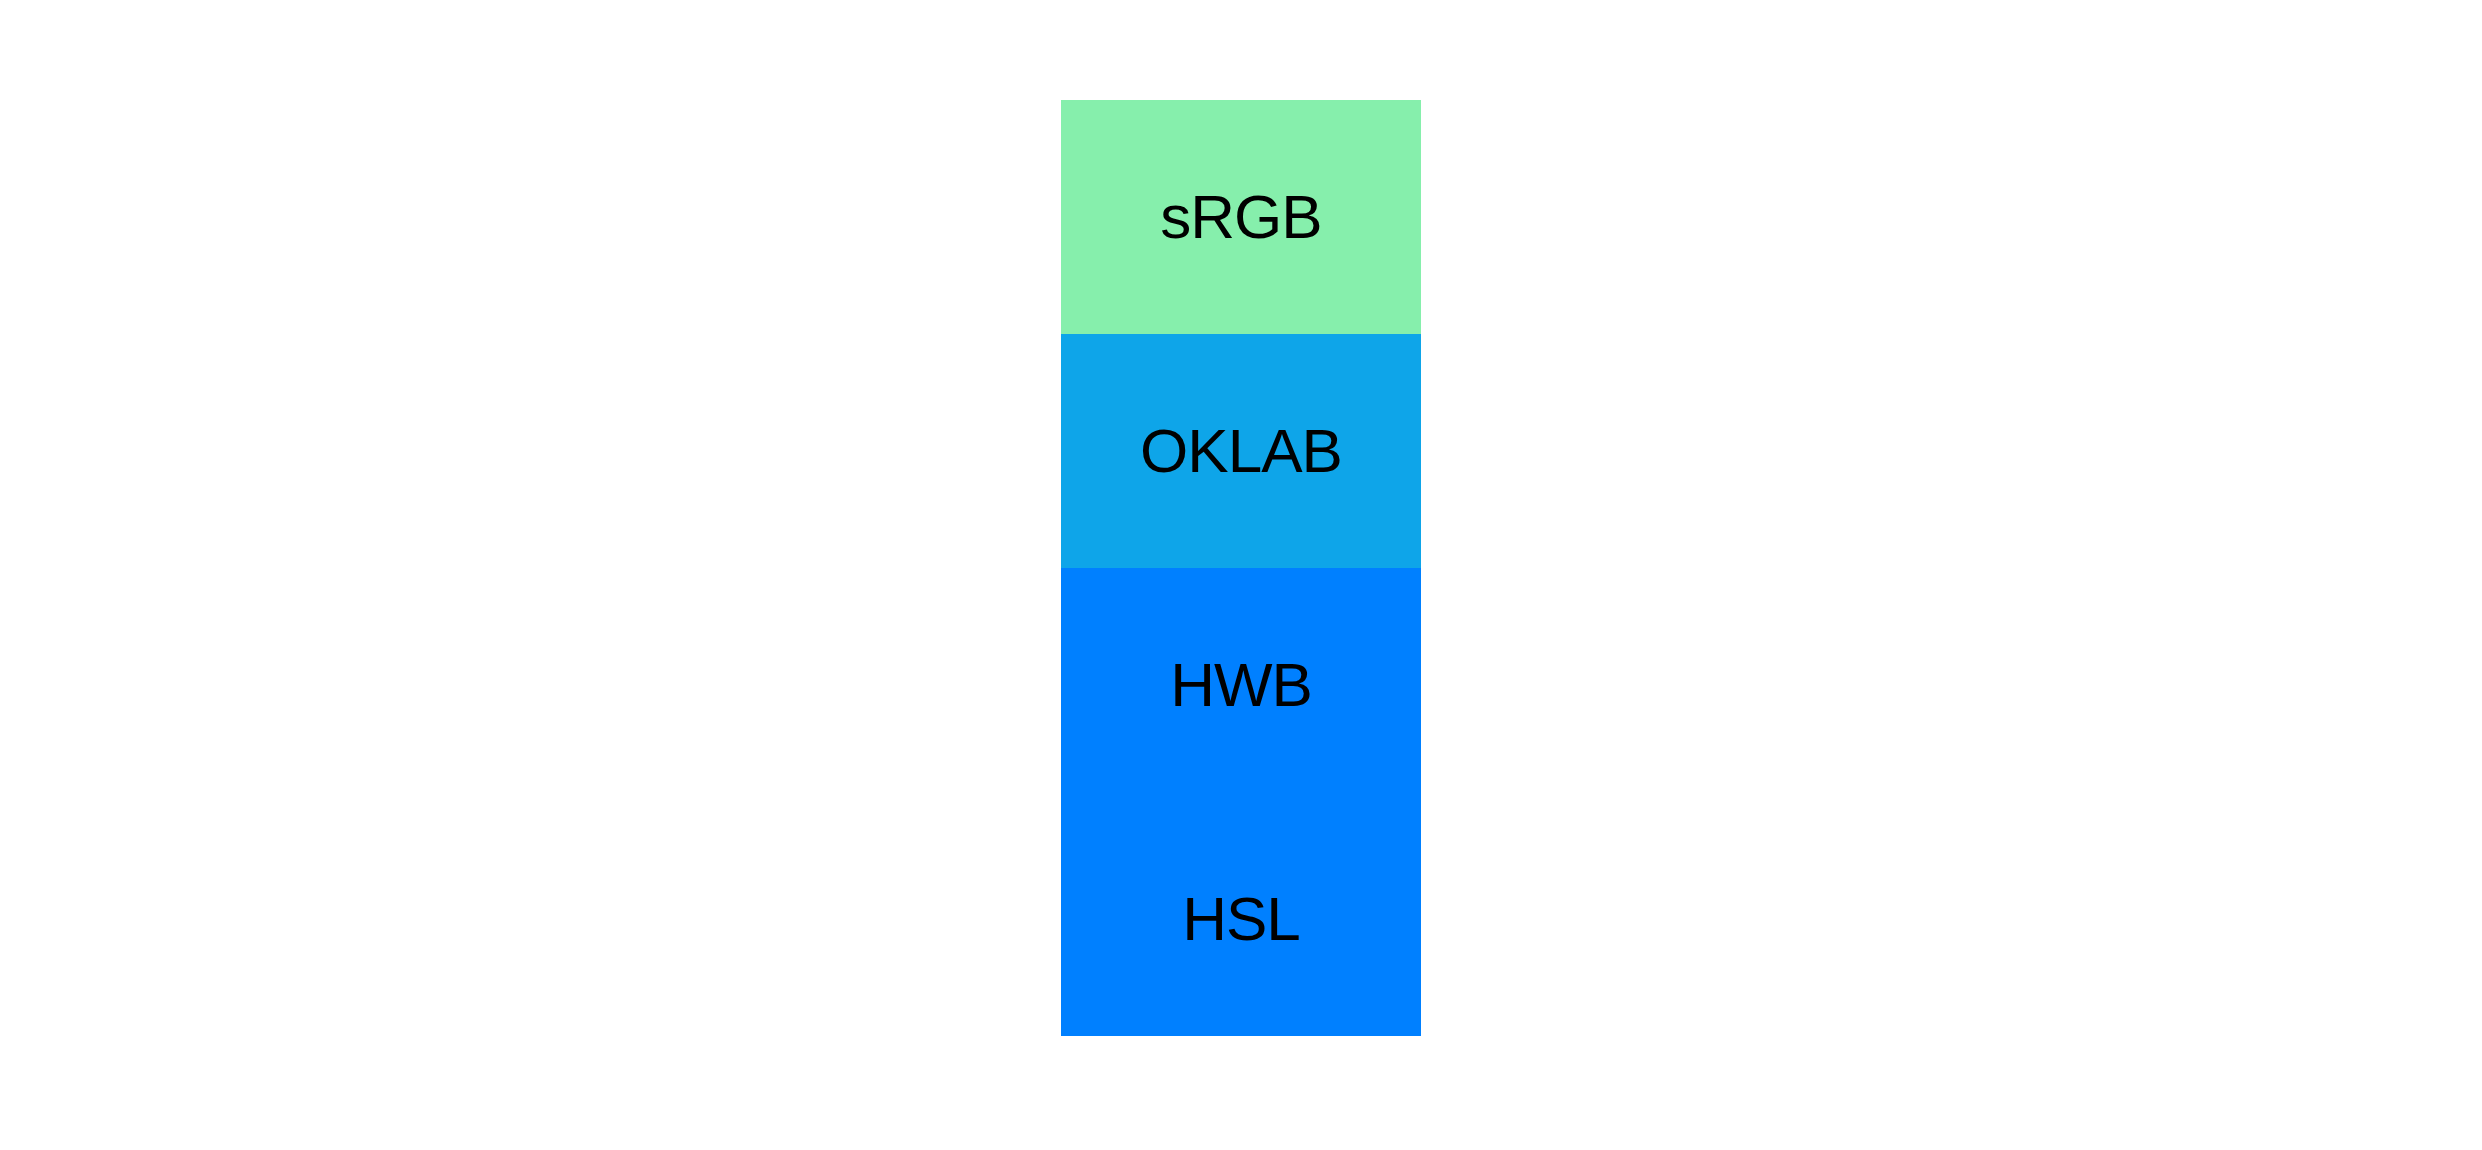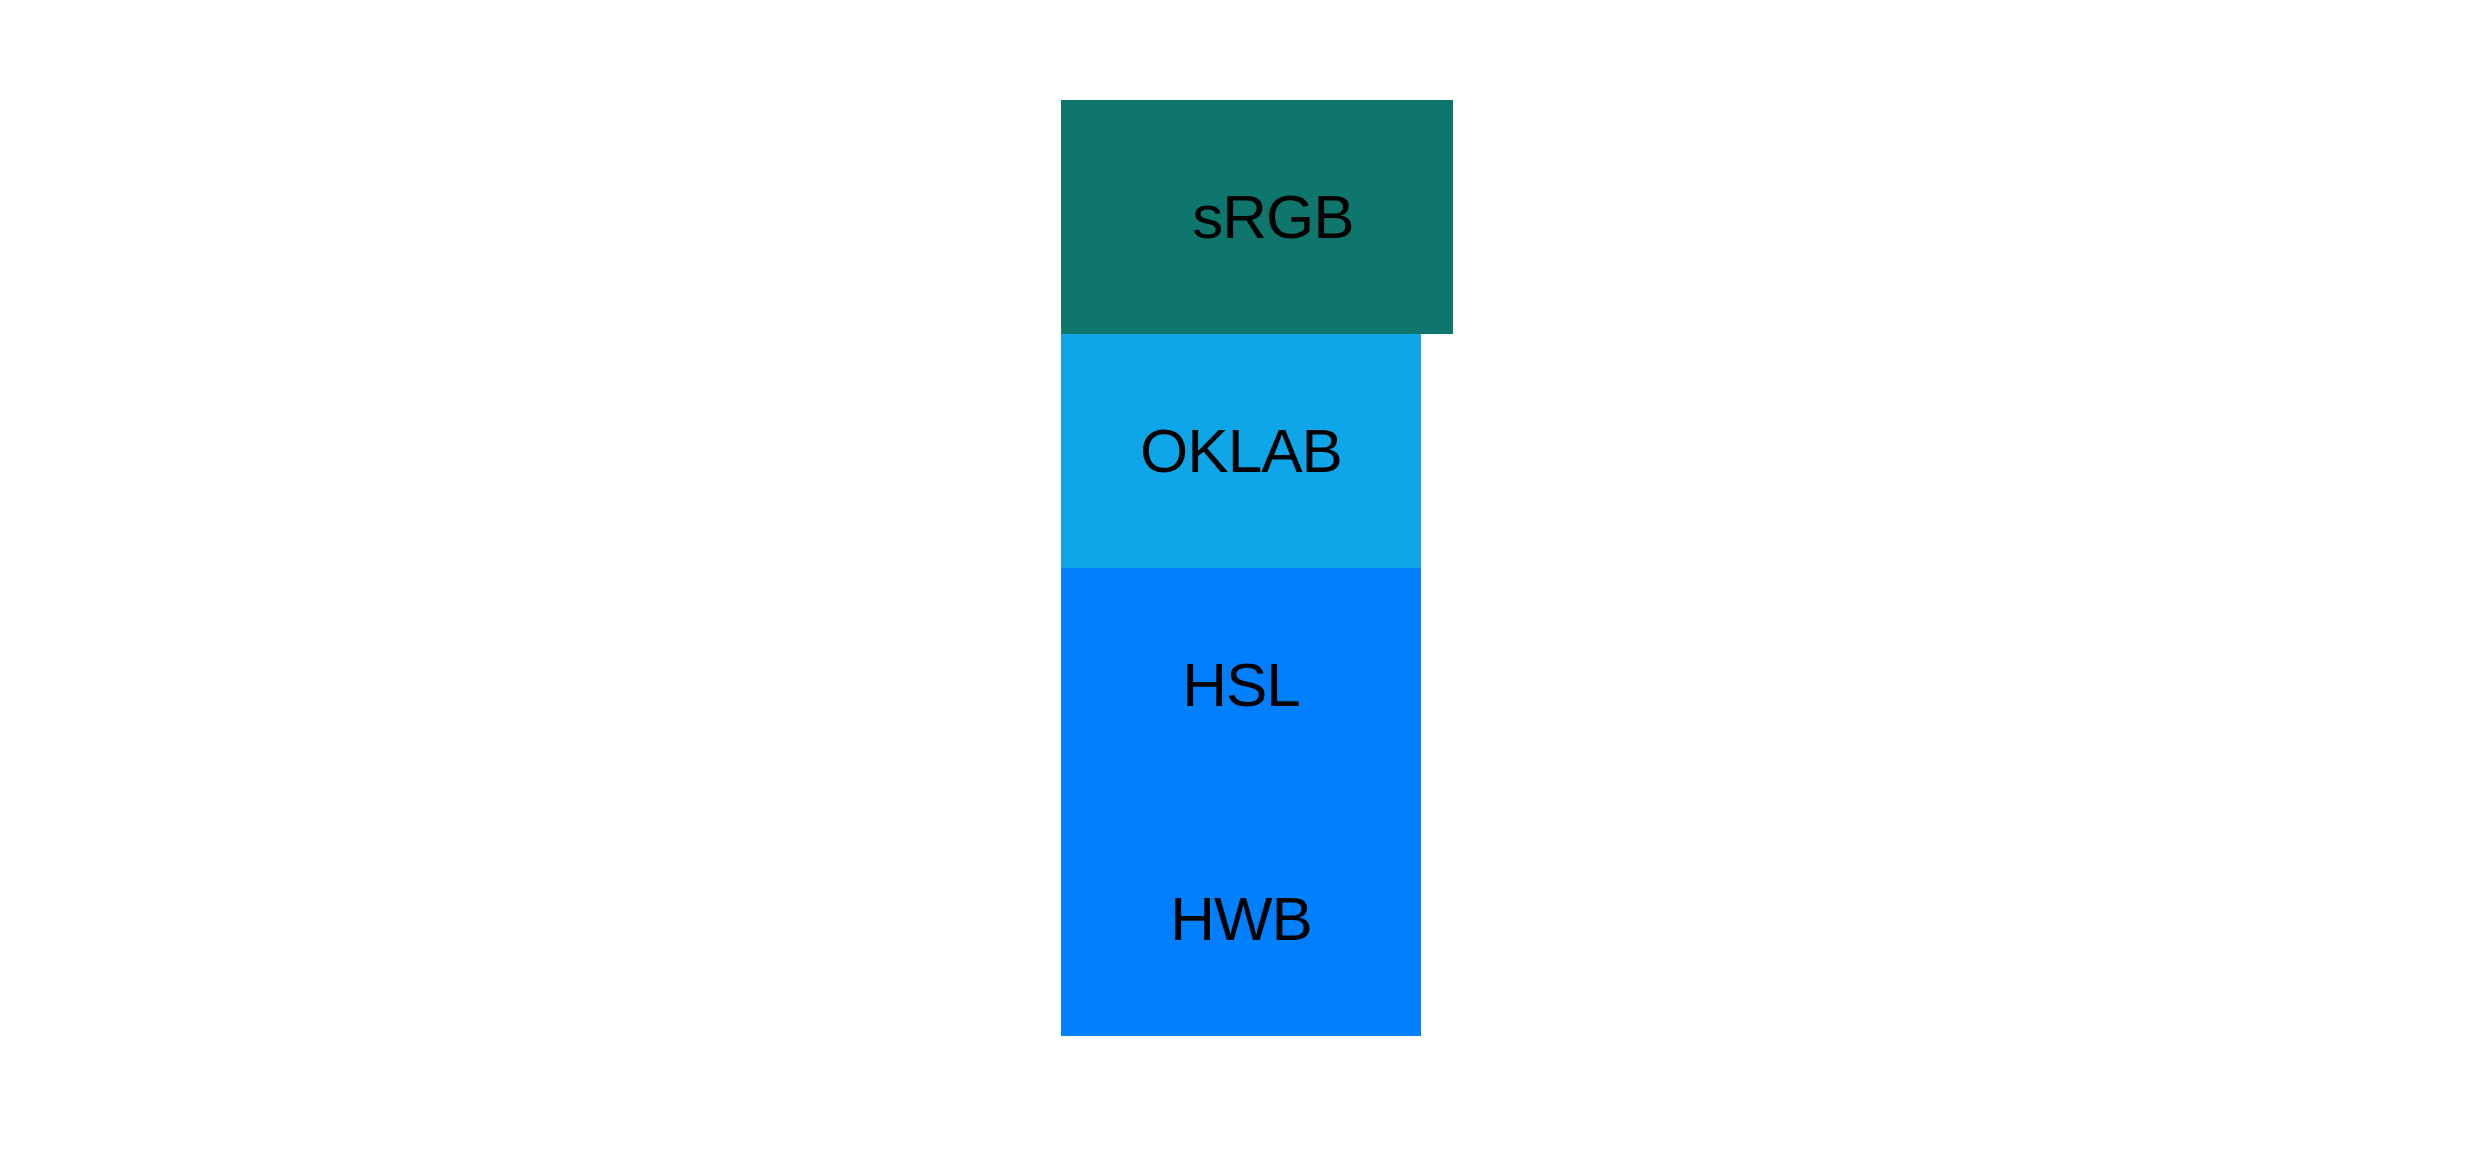--- a/index.html
+++ b/index.html
@@ -36,30 +36,30 @@
     line-height: 1;
     user-select: none;
   }
 </style>
 </head>
 <body>
 
 <div class="page">
   <div class="stack">
 
-    <div class="swatch" style="background: #0f766e; padding-left: 32px;">
+    <div class="swatch" style="background: #86efac;">
       <span class="swatch-label">sRGB</span>
     </div>
 
     <div class="swatch" style="background: #0ea5e9;">
       <span class="swatch-label">OKLAB</span>
     </div>
 
     <div class="swatch" style="background: rgb(0, 128, 255);">
-      <span class="swatch-label">HSL</span>
+      <span class="swatch-label">HWB</span>
     </div>
 
     <div class="swatch" style="background: rgb(0, 128, 255);">
-      <span class="swatch-label">HWB</span>
+      <span class="swatch-label">HSL</span>
     </div>
 
   </div>
 </div>
 
 </body></html>

